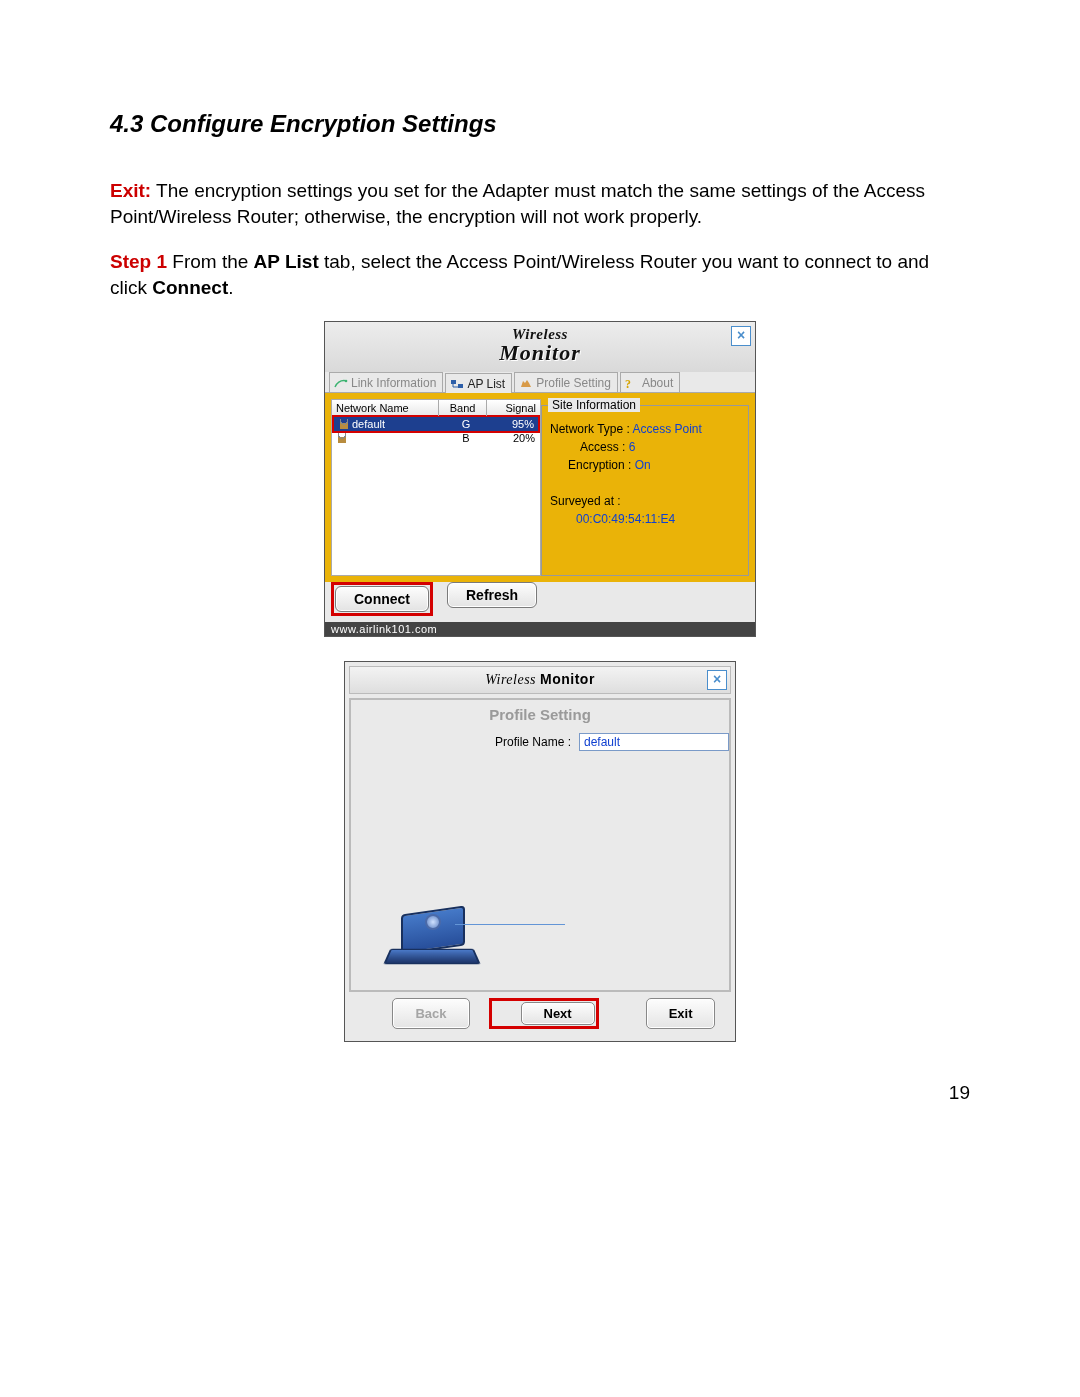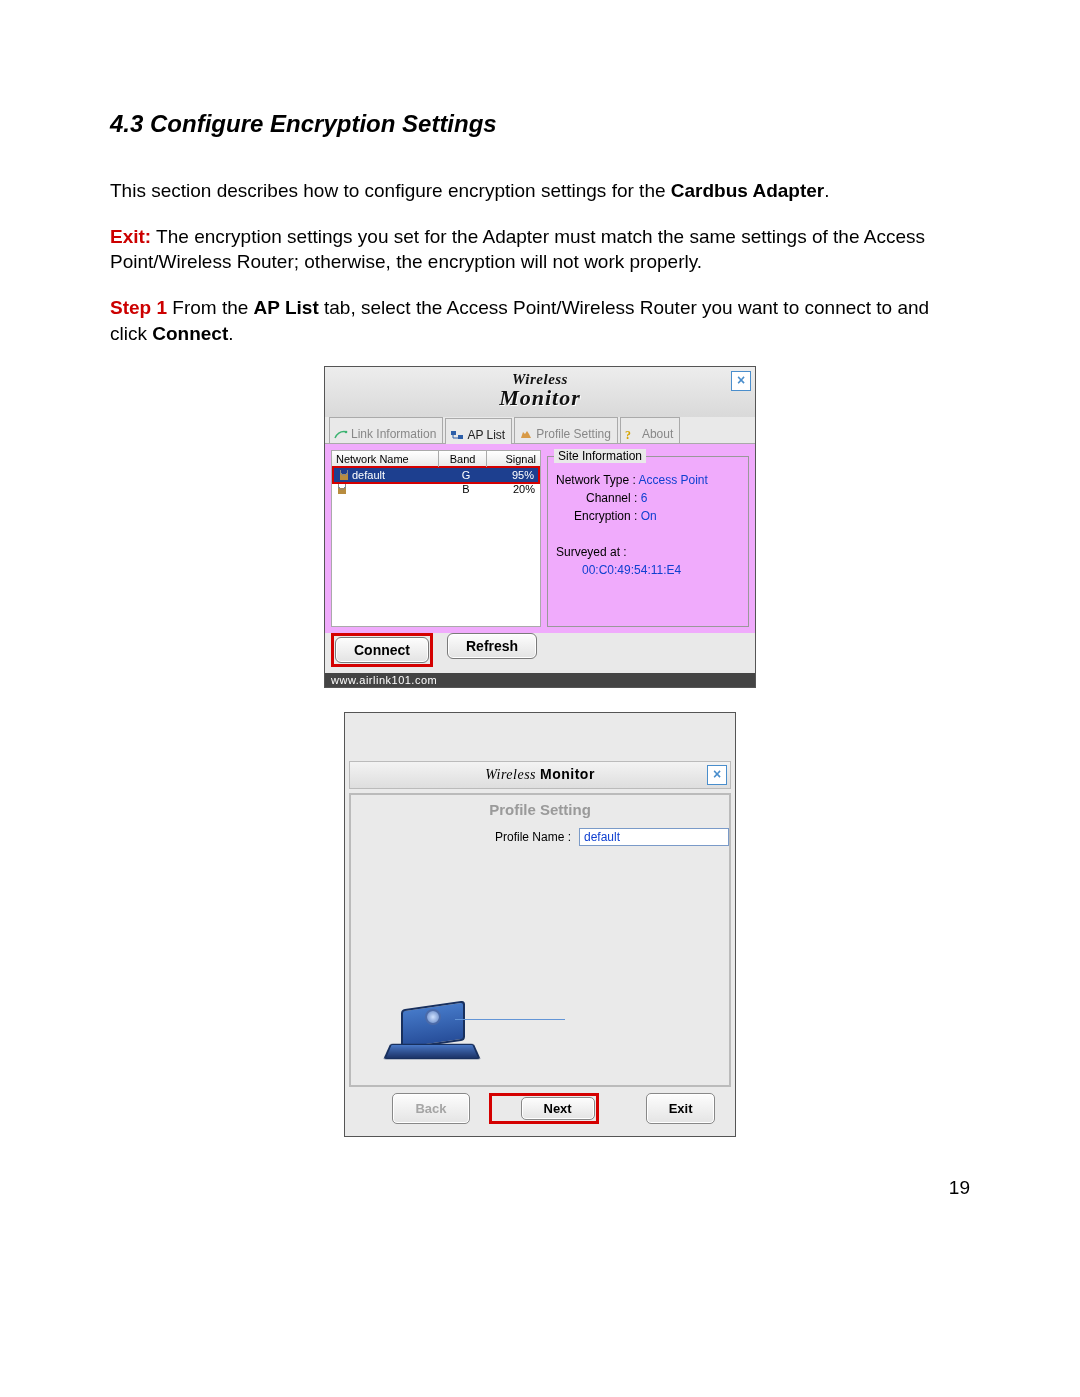--- a/index.html
+++ b/index.html
@@ -75,43 +75,42 @@
     display: flex;
     align-items: flex-end;
     gap: 2px;
     padding: 0 4px;
     font-size: 12px;
   }
   .tab {
     display: flex;
     align-items: center;
     gap: 3px;
-    padding: 9px 6px 2px 4px;
+    padding: 3px 6px 2px 4px;
     border: 1px solid #aaa;
     border-bottom: none;
     background: #e9e9e9;
     color: #888;
   }
   .tab.active {
     background: #e9e9e9;
     color: #222;
     position: relative;
     top: 1px;
   }
   .tab .ticon { width:14px;height:12px; }
   .ticon-link { color:#3cb371; }
   .ticon-ap { color:#1e5ba3; }
   .ticon-prof { color:#c77f1f; }
   .ticon-about { color:#d6a400; font-weight:bold; font-family:Georgia,serif; }
   .shot1-body {
     border-top: 1px solid #aaa;
     padding: 6px;
     display: flex;
-    gap: 6px;
-    background: #f0abfc;
+    background: #eab308;
   }
   .listpane {
     width: 210px;
   }
   .list-head {
     display: flex;
     border: 1px solid #aaa;
     background: linear-gradient(#fff,#e8e8e8);
     font-size: 11px;
   }
@@ -187,21 +186,20 @@
     text-align:left;
     font-size:12px;
   }
   .shot2-outer { padding:4px; }
   .shot2-header {
     height: 26px;
     position:relative;
     background: linear-gradient(#f3f3f3,#dedede);
     border:1px solid #bbb;
     text-align:center;
-    margin-top:44px;
   }
   .shot2-header .logo2 {
     font-family: Georgia, serif;
     font-style: italic;
     font-size:14px;
     line-height:24px;
     letter-spacing:0.5px;
   }
   .shot2-header .logo2 .b { font-weight:bold; font-style:normal; font-family:Arial; }
   .shot2-inner {
@@ -273,23 +271,20 @@
 
   .page-num { text-align:right; font-size:19px; margin-top:40px; }
 </style>
 </head>
 <body>
 
 <div class="page">
 
   <h2 class="section-heading">4.3 Configure Encryption Settings</h2>
 
-  <p class="body-text">
-    <span>This section describes how to configure encryption settings for the </span><span class="bold">Cardbus Adapter</span><span>.</span>
-  </p>
 
   <p class="body-text">
     <span class="red-label">Exit:</span><span> The encryption settings you set for the Adapter must match the same settings of the Access Point/Wireless Router; otherwise, the encryption will not work properly.</span>
   </p>
 
   <p class="body-text">
     <span class="red-label">Step 1</span><span> From the </span><span class="bold">AP List</span><span> tab, select the Access Point/Wireless Router you want to connect to and click </span><span class="bold">Connect</span><span>.</span>
   </p>
 
   <div class="screenshot-holder">
@@ -361,21 +356,21 @@
                 </div>
               <div class="c2">B</div>
               <div class="c3">20%</div>
             </div>
           </div>
         </div>
 
         <div class="infopane">
           <span class="legend">Site Information</span>
           <div class="inforow"><span class="k">Network Type : </span><span class="v">Access Point</span></div>
-          <div class="inforow" style="padding-left:30px;"><span class="k">Channel : </span><span class="v">6</span></div>
+          <div class="inforow" style="padding-left:30px;"><span class="k">Access : </span><span class="v">6</span></div>
           <div class="inforow" style="padding-left:18px;"><span class="k">Encryption : </span><span class="v">On</span></div>
           <div class="inforow surveyed"><span class="k">Surveyed at :</span></div>
           <div class="mac">00:C0:49:54:11:E4</div>
         </div>
       </div>
 
       <div class="btnbar">
         <span class="red-box-btn">
           <button class="xp-btn">Connect</button>
         </span>

